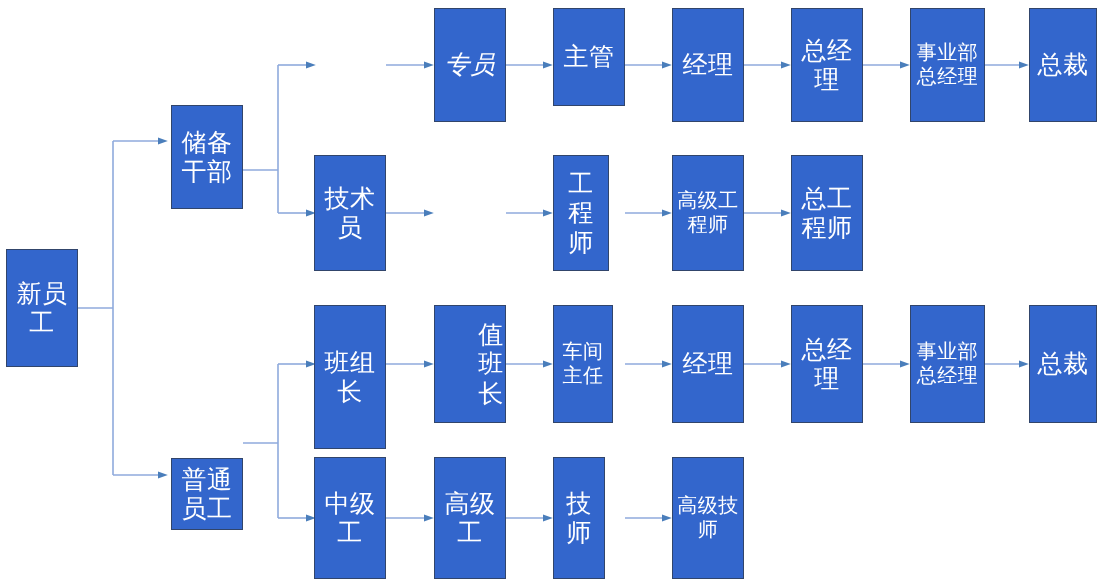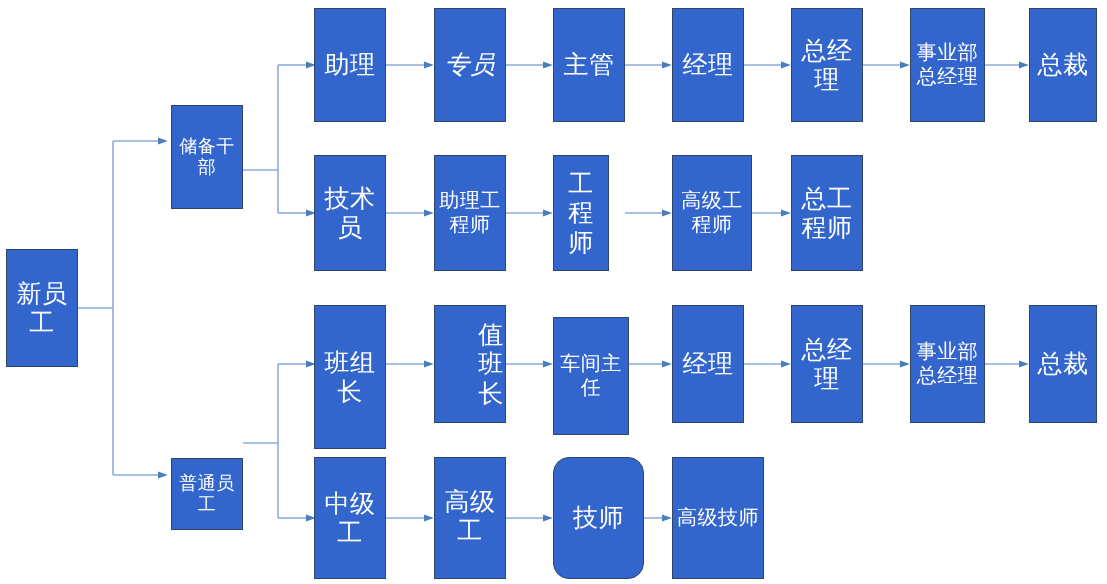--- a/index.html
+++ b/index.html
@@ -30,21 +30,21 @@
     font-weight:400;
     -webkit-font-smoothing:antialiased;
   }
   .node .lbl{
     display:block;
     padding:0 2px;
     word-break:break-all;
   }
   
   .s-root  .lbl{font-size:25px;}
-  .s-mid   .lbl{font-size:18px;}
+  .s-mid   .lbl{font-size:25px;}
   .s-big   .lbl{font-size:25px;}
   .s-med   .lbl{font-size:20px;}
 </style>
 </head>
 <body>
 
 <div id="canvas">
 
   <svg id="wires" viewBox="0 0 1107 584" width="1107" height="584" aria-hidden="true">
     <defs>
@@ -98,86 +98,80 @@
     <span class="lbl">新员工</span>
   </div>
 
   <div class="node s-mid" style="left:171px;top:105px;width:72px;height:104px;">
     <span class="lbl">储备干部</span>
   </div>
   <div class="node s-mid" style="left:171px;top:440px;width:72px;height:72px;margin-top:18px;">
     <span class="lbl">普通员工</span>
   </div>
 
-  <div class="node s-big" style="left:314px;top:8px;width:72px;height:114px;">
-    <span class="lbl">助理</span>
-  </div>
   <div class="node s-big" style="left:434px;top:8px;width:72px;height:114px;font-style:italic;">
     <span class="lbl">专员</span>
   </div>
-  <div class="node s-big" style="left:553px;top:8px;width:72px;height:114px;">
+  <div class="node s-big" style="left:553px;top:8px;width:72px;height:98px;">
     <span class="lbl">主管</span>
   </div>
   <div class="node s-big" style="left:672px;top:8px;width:72px;height:114px;">
     <span class="lbl">经理</span>
   </div>
   <div class="node s-big" style="left:791px;top:8px;width:72px;height:114px;">
     <span class="lbl">总经理</span>
   </div>
   <div class="node s-med" style="left:910px;top:8px;width:75px;height:114px;">
     <span class="lbl">事业部总经理</span>
   </div>
   <div class="node s-big" style="left:1029px;top:8px;width:68px;height:114px;">
     <span class="lbl">总裁</span>
   </div>
 
   <div class="node s-big" style="left:314px;top:155px;width:72px;height:116px;">
     <span class="lbl">技术员</span>
   </div>
-  <div class="node s-med" style="left:434px;top:155px;width:72px;height:116px;">
-    <span class="lbl">助理工程师</span>
-  </div>
   <div class="node s-big" style="left:553px;top:155px;width:56px;height:116px;">
     <span class="lbl">工程师</span>
   </div>
-  <div class="node s-med" style="left:672px;top:155px;width:80px;height:116px;">
+  <div class="node s-med" style="left:672px;top:155px;width:72px;height:116px;">
     <span class="lbl">高级工程师</span>
   </div>
   <div class="node s-big" style="left:791px;top:155px;width:72px;height:116px;">
     <span class="lbl">总工程师</span>
   </div>
 
   <div class="node s-big" style="left:314px;top:305px;width:72px;height:144px;">
     <span class="lbl">班组长</span>
   </div>
   <div class="node s-big" style="left:434px;top:305px;width:72px;height:118px;padding-left:42px;">
     <span class="lbl">值班长</span>
   </div>
-  <div class="node s-med" style="left:553px;top:305px;width:76px;height:118px;margin-top:12px;">
+  <div class="node s-med" style="left:553px;top:305px;width:60px;height:118px;">
     <span class="lbl">车间主任</span>
   </div>
   <div class="node s-big" style="left:672px;top:305px;width:72px;height:118px;">
     <span class="lbl">经理</span>
   </div>
   <div class="node s-big" style="left:791px;top:305px;width:72px;height:118px;">
     <span class="lbl">总经理</span>
   </div>
   <div class="node s-med" style="left:910px;top:305px;width:75px;height:118px;">
     <span class="lbl">事业部总经理</span>
   </div>
   <div class="node s-big" style="left:1029px;top:305px;width:68px;height:118px;">
     <span class="lbl">总裁</span>
   </div>
 
   <div class="node s-big" style="left:314px;top:457px;width:72px;height:122px;">
     <span class="lbl">中级工</span>
   </div>
-  <div class="node s-big" style="left:434px;top:457px;width:72px;height:122px;font-family:Liberation Mono, monospace;">
+  <div class="node s-big" style="left:434px;top:457px;width:72px;height:122px;">
     <span class="lbl">高级工</span>
   </div>
-  <div class="node s-big" style="left:553px;top:457px;width:91px;height:122px;border-radius:16px;">
+  <div class="node s-big" style="left:553px;top:457px;width:52px;height:122px;">
     <span class="lbl">技师</span>
   </div>
-  <div class="node s-med" style="left:672px;top:457px;width:92px;height:122px;">
+  <div class="node s-med" style="left:672px;top:457px;width:72px;height:122px;">
     <span class="lbl">高级技师</span>
   </div>
 
 </div>
 
 </body></html>

